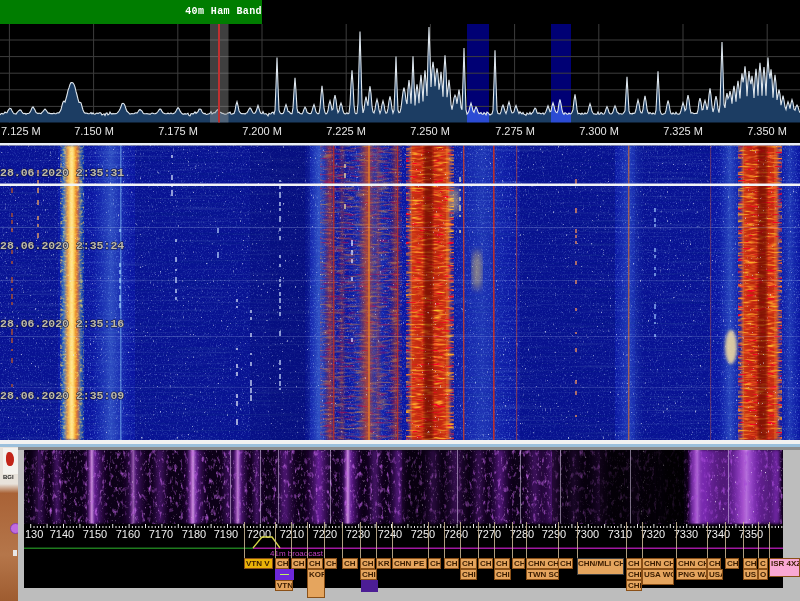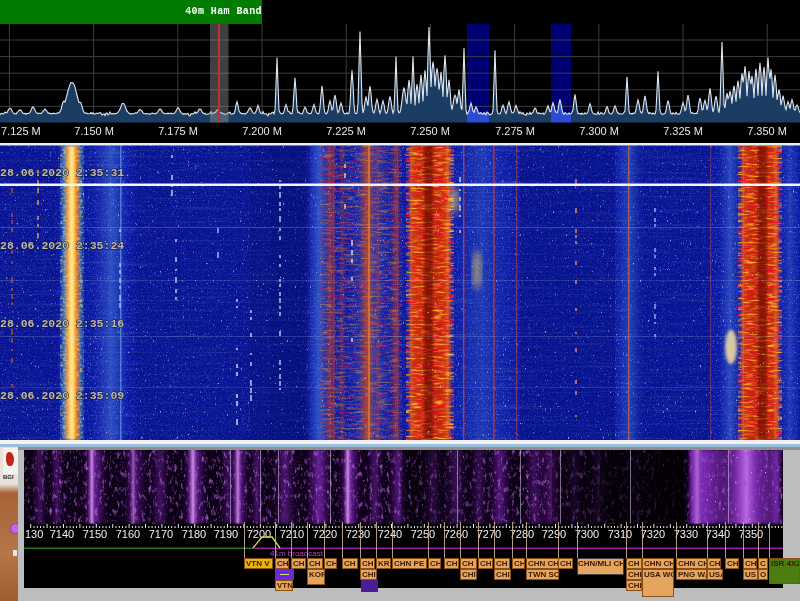--- a/index.html
+++ b/index.html
@@ -715,28 +715,28 @@
     <div style="position:absolute;left:526px;top:558px;width:33px;height:11px;background:#e5a55e;border:1px solid #8a5018;overflow:hidden;white-space:nowrap;font:bold 8px 'Liberation Sans',sans-serif;color:#3a1c00;line-height:10px;padding-left:1px">CHN CH</div>
     <div style="position:absolute;left:558px;top:558px;width:15px;height:11px;background:#e5a55e;border:1px solid #8a5018;overflow:hidden;white-space:nowrap;font:bold 8px 'Liberation Sans',sans-serif;color:#3a1c00;line-height:10px;padding-left:1px">CHI</div>
     <div style="position:absolute;left:577px;top:558px;width:47px;height:17px;background:#e5a55e;border:1px solid #404040;overflow:hidden;white-space:nowrap;font:bold 8px 'Liberation Sans',sans-serif;color:#3a1c00;line-height:10px;padding-left:0">CHN/MLI CH</div>
     <div style="position:absolute;left:626px;top:558px;width:16px;height:11px;background:#e5a55e;border:1px solid #8a5018;overflow:hidden;white-space:nowrap;font:bold 8px 'Liberation Sans',sans-serif;color:#3a1c00;line-height:10px;padding-left:1px">CH</div>
     <div style="position:absolute;left:642px;top:558px;width:32px;height:11px;background:#e5a55e;border:1px solid #8a5018;overflow:hidden;white-space:nowrap;font:bold 8px 'Liberation Sans',sans-serif;color:#3a1c00;line-height:10px;padding-left:1px">CHN CH</div>
     <div style="position:absolute;left:676px;top:558px;width:31px;height:11px;background:#e5a55e;border:1px solid #8a5018;overflow:hidden;white-space:nowrap;font:bold 8px 'Liberation Sans',sans-serif;color:#3a1c00;line-height:10px;padding-left:1px">CHN CH</div>
     <div style="position:absolute;left:707px;top:558px;width:14px;height:11px;background:#e5a55e;border:1px solid #8a5018;overflow:hidden;white-space:nowrap;font:bold 8px 'Liberation Sans',sans-serif;color:#3a1c00;line-height:10px;padding-left:1px">CH</div>
     <div style="position:absolute;left:725px;top:558px;width:14px;height:11px;background:#e5a55e;border:1px solid #8a5018;overflow:hidden;white-space:nowrap;font:bold 8px 'Liberation Sans',sans-serif;color:#3a1c00;line-height:10px;padding-left:1px">CH</div>
     <div style="position:absolute;left:743px;top:558px;width:14px;height:11px;background:#e5a55e;border:1px solid #8a5018;overflow:hidden;white-space:nowrap;font:bold 8px 'Liberation Sans',sans-serif;color:#3a1c00;line-height:10px;padding-left:1px">CH</div>
     <div style="position:absolute;left:758px;top:558px;width:10px;height:11px;background:#e5a55e;border:1px solid #8a5018;overflow:hidden;white-space:nowrap;font:bold 8px 'Liberation Sans',sans-serif;color:#3a1c00;line-height:10px;padding-left:1px">C</div>
-    <div style="position:absolute;left:769px;top:558px;width:31px;height:26px;background:#4d7c0f;border:1px solid #8a5018;overflow:hidden;white-space:nowrap;font:bold 8px 'Liberation Sans',sans-serif;color:#3a1c00;line-height:10px;padding-left:1px">ISR 4XZ</div>
+    <div style="position:absolute;left:769px;top:558px;width:31px;height:19px;background:#f9a8d4;border:1px solid #8a5018;overflow:hidden;white-space:nowrap;font:bold 8px 'Liberation Sans',sans-serif;color:#3a1c00;line-height:10px;padding-left:1px">ISR 4XZ</div>
     <div style="position:absolute;left:275px;top:569px;width:17px;height:11px;background:#bef264;border:5px solid #6d28d9;overflow:hidden;white-space:nowrap;font:bold 8px 'Liberation Sans',sans-serif;color:#3a1c00;line-height:10px;padding-left:9px">TW</div>
-    <div style="position:absolute;left:307px;top:569px;width:18px;height:16px;background:#e5a55e;border:1px solid #8a5018;overflow:hidden;white-space:nowrap;font:bold 8px 'Liberation Sans',sans-serif;color:#3a1c00;line-height:10px;padding-left:1px">KOR</div>
+    <div style="position:absolute;left:307px;top:569px;width:18px;height:29px;background:#e5a55e;border:1px solid #8a5018;overflow:hidden;white-space:nowrap;font:bold 8px 'Liberation Sans',sans-serif;color:#3a1c00;line-height:10px;padding-left:1px">KOR</div>
     <div style="position:absolute;left:360px;top:569px;width:17px;height:11px;background:#e5a55e;border:1px solid #8a5018;overflow:hidden;white-space:nowrap;font:bold 8px 'Liberation Sans',sans-serif;color:#3a1c00;line-height:10px;padding-left:1px">CHI</div>
     <div style="position:absolute;left:460px;top:569px;width:17px;height:11px;background:#e5a55e;border:1px solid #8a5018;overflow:hidden;white-space:nowrap;font:bold 8px 'Liberation Sans',sans-serif;color:#3a1c00;line-height:10px;padding-left:1px">CHI</div>
     <div style="position:absolute;left:494px;top:569px;width:17px;height:11px;background:#e5a55e;border:1px solid #8a5018;overflow:hidden;white-space:nowrap;font:bold 8px 'Liberation Sans',sans-serif;color:#3a1c00;line-height:10px;padding-left:1px">CHI</div>
     <div style="position:absolute;left:526px;top:569px;width:33px;height:11px;background:#e5a55e;border:1px solid #8a5018;overflow:hidden;white-space:nowrap;font:bold 8px 'Liberation Sans',sans-serif;color:#3a1c00;line-height:10px;padding-left:1px">TWN SO</div>
     <div style="position:absolute;left:626px;top:569px;width:16px;height:11px;background:#e5a55e;border:1px solid #8a5018;overflow:hidden;white-space:nowrap;font:bold 8px 'Liberation Sans',sans-serif;color:#3a1c00;line-height:10px;padding-left:1px">CHI</div>
-    <div style="position:absolute;left:642px;top:569px;width:32px;height:28px;background:#e5a55e;border:1px solid #8a5018;overflow:hidden;white-space:nowrap;font:bold 8px 'Liberation Sans',sans-serif;color:#3a1c00;line-height:10px;padding-left:1px">USA WO</div>
+    <div style="position:absolute;left:642px;top:569px;width:32px;height:16px;background:#e5a55e;border:1px solid #8a5018;overflow:hidden;white-space:nowrap;font:bold 8px 'Liberation Sans',sans-serif;color:#3a1c00;line-height:10px;padding-left:1px">USA WO</div>
     <div style="position:absolute;left:676px;top:569px;width:31px;height:11px;background:#e5a55e;border:1px solid #8a5018;overflow:hidden;white-space:nowrap;font:bold 8px 'Liberation Sans',sans-serif;color:#3a1c00;line-height:10px;padding-left:1px">PNG WA</div>
     <div style="position:absolute;left:707px;top:569px;width:16px;height:11px;background:#e5a55e;border:1px solid #8a5018;overflow:hidden;white-space:nowrap;font:bold 8px 'Liberation Sans',sans-serif;color:#3a1c00;line-height:10px;padding-left:1px">USA</div>
     <div style="position:absolute;left:743px;top:569px;width:15px;height:11px;background:#e5a55e;border:1px solid #8a5018;overflow:hidden;white-space:nowrap;font:bold 8px 'Liberation Sans',sans-serif;color:#3a1c00;line-height:10px;padding-left:1px">US</div>
     <div style="position:absolute;left:758px;top:569px;width:10px;height:11px;background:#e5a55e;border:1px solid #8a5018;overflow:hidden;white-space:nowrap;font:bold 8px 'Liberation Sans',sans-serif;color:#3a1c00;line-height:10px;padding-left:1px">O</div>
     <div style="position:absolute;left:275px;top:580px;width:18px;height:11px;background:#e5a55e;border:1px solid #8a5018;overflow:hidden;white-space:nowrap;font:bold 8px 'Liberation Sans',sans-serif;color:#3a1c00;line-height:10px;padding-left:1px">VTN</div>
     <div style="position:absolute;left:361px;top:580px;width:17px;height:11px;background:#e5a55e;border:6px solid #4c1d95;overflow:hidden;white-space:nowrap;font:bold 8px 'Liberation Sans',sans-serif;color:#3a1c00;line-height:10px;padding-left:1px">IRN</div>
     <div style="position:absolute;left:626px;top:580px;width:16px;height:11px;background:#e5a55e;border:1px solid #8a5018;overflow:hidden;white-space:nowrap;font:bold 8px 'Liberation Sans',sans-serif;color:#3a1c00;line-height:10px;padding-left:1px">CHI</div>
 </div>
 </body></html>

